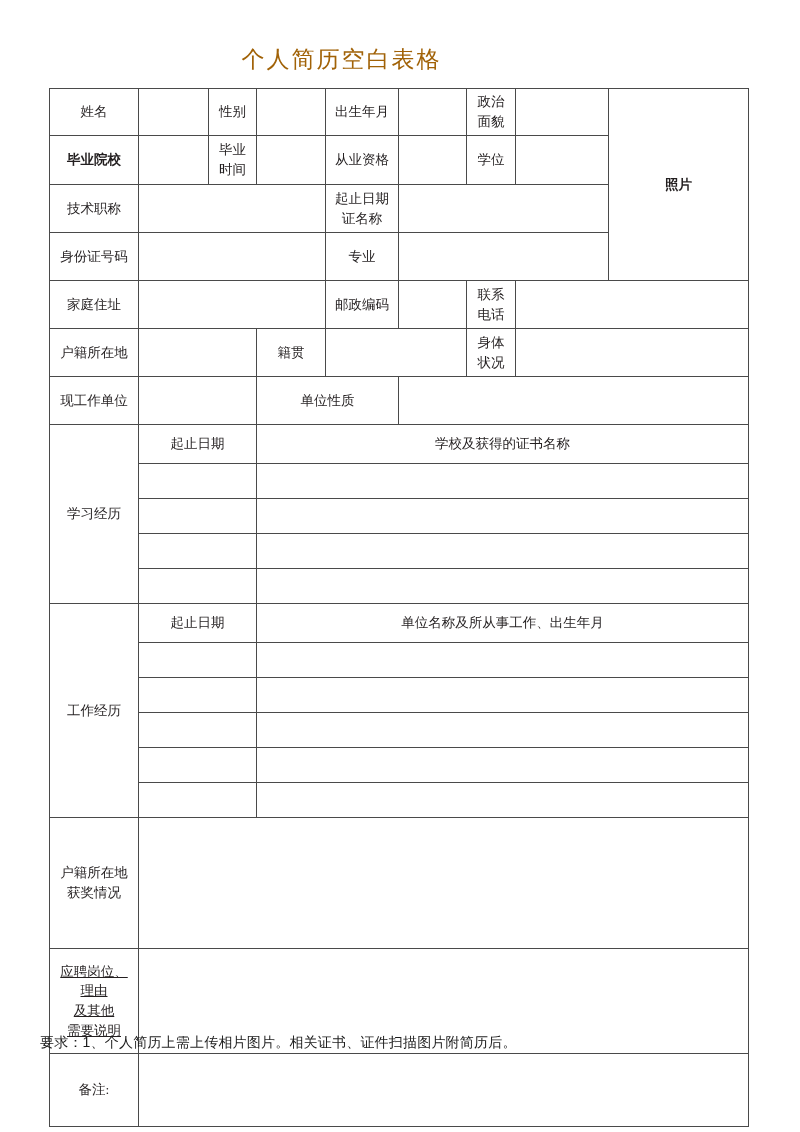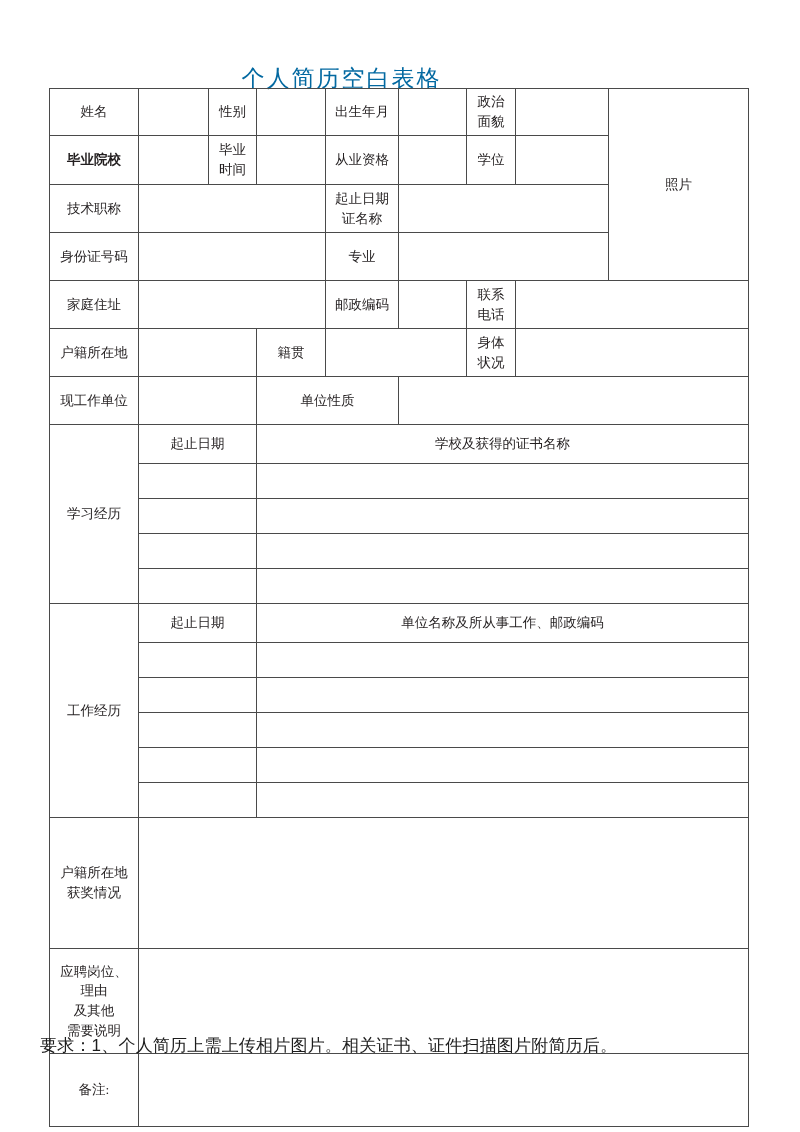--- a/index.html
+++ b/index.html
@@ -24,22 +24,21 @@
   }
   .title {
     position: absolute;
     top: 44px;
     left: 0;
     width: 683px;
     text-align: center;
     font-size: 23px;
     letter-spacing: 2px;
     font-family: "Liberation Serif", "DejaVu Serif", serif;
-    color: #0369a1;
-    margin-top: 19px;
+    color: #a16207;
   }
   table.resume {
     position: absolute;
     left: 49px;
     top: 88px;
     width: 699px;
     border-collapse: collapse;
     table-layout: fixed;
   }
   table.resume td {
@@ -47,27 +46,27 @@
     font-size: 13.5px;
     text-align: center;
     vertical-align: middle;
     padding: 2px 3px;
     line-height: 1.45;
     color: #231f20;
     font-family: "Liberation Serif", "DejaVu Serif", serif;
   }
   table.resume td.blank { }
   td.lbl { white-space: normal; }
-  td.photo { font-size: 13.5px; }
+  td.photo { font-size: 13.5px; font-weight: bold; }
   .stack { display: block; }
   .footer-note {
     position: absolute;
     left: 40px;
     top: 1034px;
-    font-size: 17px;
+    font-size: 14px;
     color: #1c1c1c;
     font-family: "Liberation Sans", "DejaVu Sans", sans-serif;
     letter-spacing: 0.2px;
   }
   
   .h42 { height: 42px; margin-top: 30px; }
   .h44 { height: 44px; font-weight: bold; }
   .h43 { height: 43px; }
   .h30 { height: 30px; }
   .h34 { height: 34px; }
@@ -188,21 +187,21 @@
         <td class="blank" colspan="6"></td>
       </tr>
       <tr>
         <td class="blank h30" colspan="2"></td>
         <td class="blank" colspan="6"></td>
       </tr>
 
       <tr>
         <td class="lbl" rowspan="6">工作经历</td>
         <td class="lbl h34" colspan="2">起止日期</td>
-        <td class="lbl" colspan="6">单位名称及所从事工作、邮政编码</td>
+        <td class="lbl" colspan="6">单位名称及所从事工作、出生年月</td>
       </tr>
       <tr>
         <td class="blank h30" colspan="2"></td>
         <td class="blank" colspan="6"></td>
       </tr>
       <tr>
         <td class="blank h30" colspan="2"></td>
         <td class="blank" colspan="6"></td>
       </tr>
       <tr>
@@ -220,21 +219,21 @@
 
       <tr>
         <td class="lbl" style="height:126px;">
           <span class="stack">户籍所在地</span>
           <span class="stack">获奖情况</span>
         </td>
         <td class="blank" colspan="8"></td>
       </tr>
 
       <tr>
-        <td class="lbl" style="height:100px;">
+        <td class="lbl" style="height:100px;text-decoration:underline;">
           <span class="stack">应聘岗位、</span>
           <span class="stack">理由</span>
           <span class="stack">及其他</span>
           <span class="stack">需要说明</span>
         </td>
         <td class="blank" colspan="8"></td>
       </tr>
 
       <tr>
         <td class="lbl" style="height:68px;">备注:</td>

